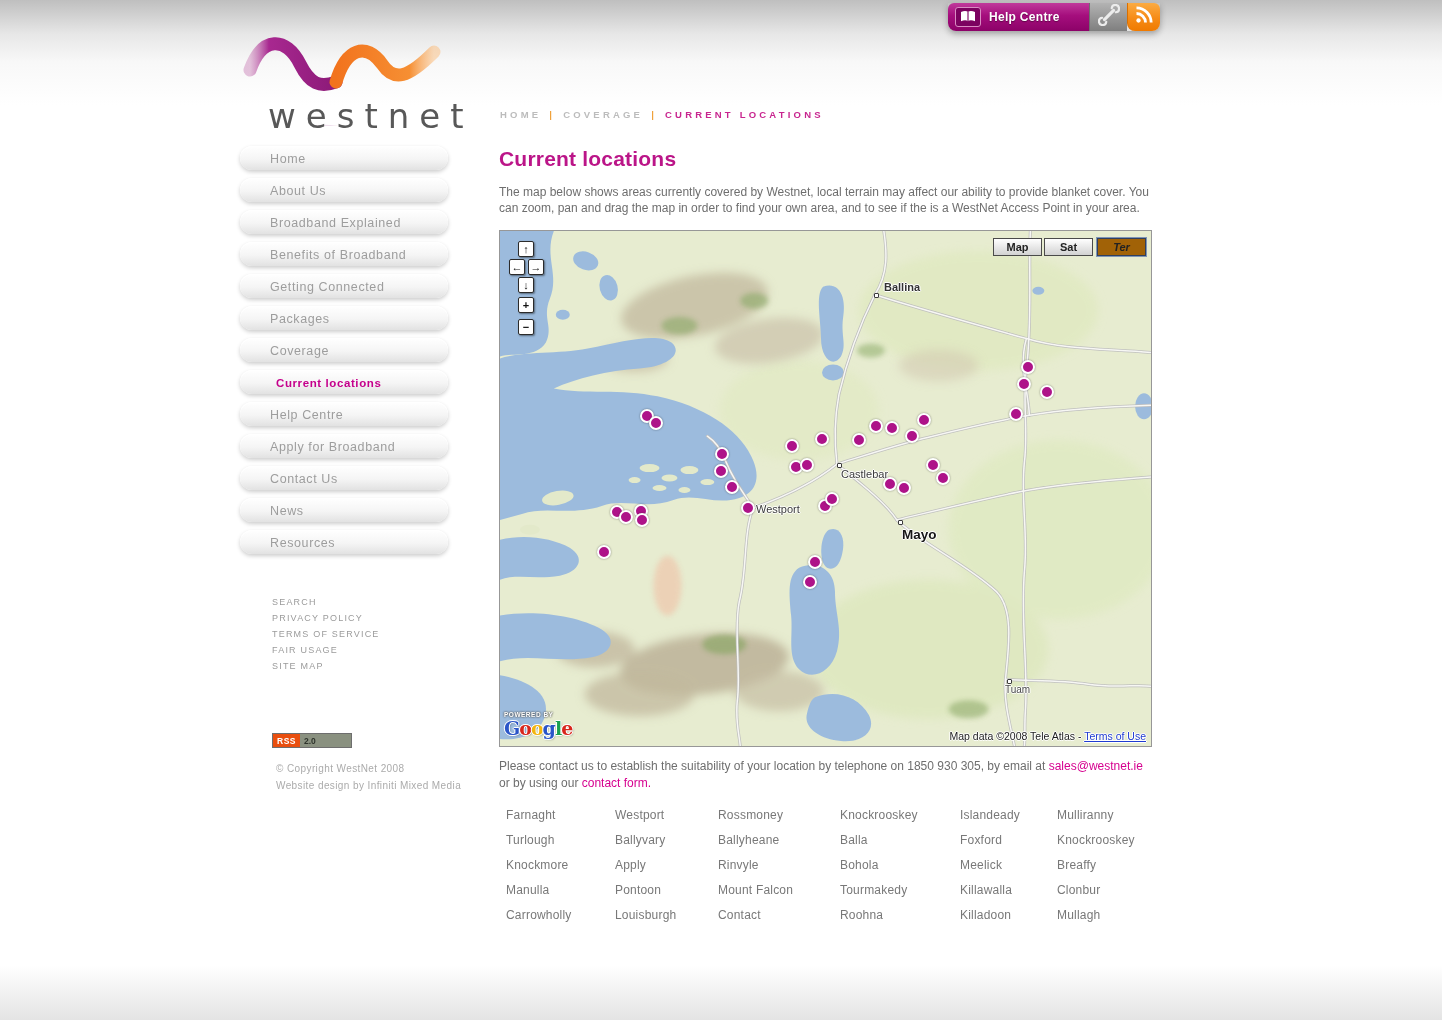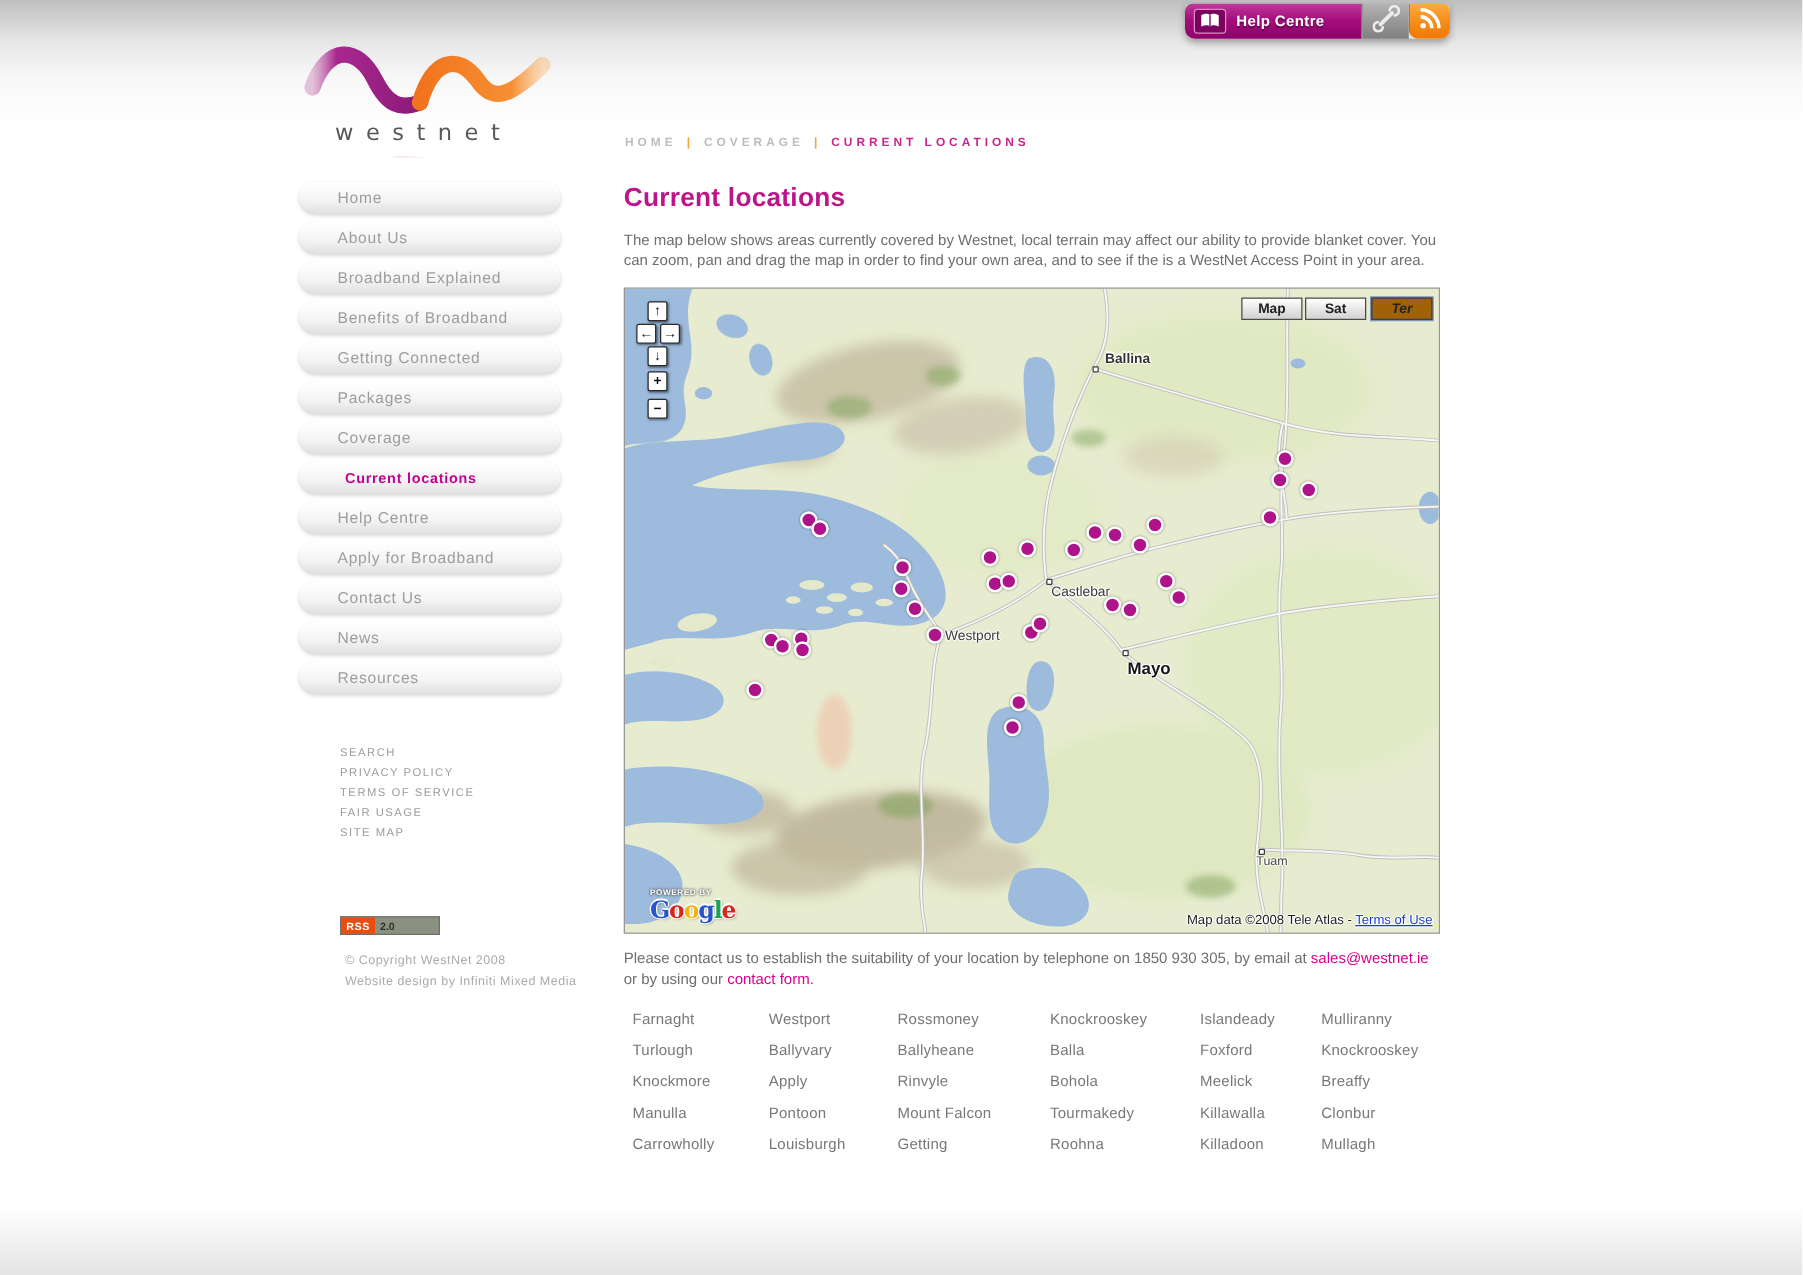--- a/index.html
+++ b/index.html
@@ -21,21 +21,21 @@
               display:flex; align-items:center; justify-content:center; }
   .seg-purple .label { color:#fff; font-size:12px; font-weight:bold; text-shadow:0 1px 1px rgba(0,0,0,.4); letter-spacing:.3px; }
   .seg-gray { width:38px; background:linear-gradient(180deg,#b3b3b3 0%,#939393 60%,#7f7f7f 100%);
               justify-content:center; border-left:1px solid #6f6f6f; }
   .seg-orange { width:33px; background:linear-gradient(180deg,#fbab43 0%,#f68b16 55%,#ef7a00 100%);
                 justify-content:center; border-radius:0 6px 8px 8px; border-left:1px solid #d96f00; }
 
   
   .logo { position:absolute; left:240px; top:26px; width:215px; height:100px; }
   .logo-text { position:absolute; left:28px; top:70px; font-family:"DejaVu Sans", sans-serif;
-               font-size:18px; color:#585858; letter-spacing:10px; }
+               font-size:34px; color:#585858; letter-spacing:10px; }
 
   
   .breadcrumb { position:absolute; left:500px; top:109px; font-size:9.5px; font-weight:bold; letter-spacing:3.2px; }
   .bc-item { color:#bcbcbc; cursor:pointer; }
   .bc-item.current { color:#c8258f; }
   .bc-sep { color:#f0a23c; margin:0 8px; }
 
   
   .sidebar { position:absolute; left:240px; top:146px; width:208px; }
   .nav-btn { height:24px; margin-bottom:8px; border-radius:12px; cursor:pointer;
@@ -83,21 +83,21 @@
              display:flex; align-items:center; justify-content:center; cursor:pointer; pointer-events:auto; }
   .pos-pan-up{left:18px;top:10px} .pos-pan-left{left:9px;top:28px} .pos-pan-right{left:28px;top:28px}
   .pos-pan-down{left:18px;top:46px} .pos-zoom-in{left:18px;top:66px} .pos-zoom-out{left:18px;top:88px}
 
   .map-type-buttons { position:absolute; top:7px; right:5px; display:flex; }
   .map-type-btn { width:49px; height:18px; margin-left:2px; border:1px solid #4a4a4a;
                   background:linear-gradient(180deg,#ffffff 0%,#e8e8e8 50%,#d2d2d2 100%);
                   font-size:11px; font-weight:bold; color:#222; text-align:center; line-height:16px; cursor:pointer; }
   .map-type-btn.active { background:#a16207; border:1px solid #30405e; box-shadow:0 0 0 1px #7e95b8; margin-left:4px;font-style:italic; }
 
-  .google-logo-wrap { position:absolute; left:20px; bottom:8px; line-height:1; }
+  .google-logo-wrap { position:absolute; left:4px; bottom:8px; line-height:1; }
   .powered-by { font-size:6.5px; font-weight:bold; color:#fff; letter-spacing:.5px;
                 text-shadow:0 0 2px #555,0 0 2px #555; margin-bottom:1px; }
   .google-logo { font-size:19px; font-weight:bold; font-family:"DejaVu Serif", serif; letter-spacing:-1px; }
   .g-letter { text-shadow:1px 0 0 #fff,-1px 0 0 #fff,0 1px 0 #fff,0 -1px 0 #fff,1px 1px 2px rgba(0,0,0,.35); }
 
   .attribution { position:absolute; right:5px; bottom:4px; font-size:10.5px; color:#1c1c1c;
                  text-shadow:1px 0 0 #fff,-1px 0 0 #fff,0 1px 0 #fff,0 -1px 0 #fff; }
   .attribution .terms { color:#1f3bd0; text-decoration:underline; cursor:pointer; }
 
   
@@ -396,19 +396,19 @@
       <div class="loc-cell">Meelick</div>
       <div class="loc-cell">Breaffy</div>
       <div class="loc-cell">Manulla</div>
       <div class="loc-cell">Pontoon</div>
       <div class="loc-cell">Mount Falcon</div>
       <div class="loc-cell">Tourmakedy</div>
       <div class="loc-cell">Killawalla</div>
       <div class="loc-cell">Clonbur</div>
       <div class="loc-cell">Carrowholly</div>
       <div class="loc-cell">Louisburgh</div>
-      <div class="loc-cell">Getting</div>
+      <div class="loc-cell">Contact</div>
       <div class="loc-cell">Roohna</div>
       <div class="loc-cell">Killadoon</div>
       <div class="loc-cell">Mullagh</div>
     </div>
 
 </div>
 
 </body></html>

